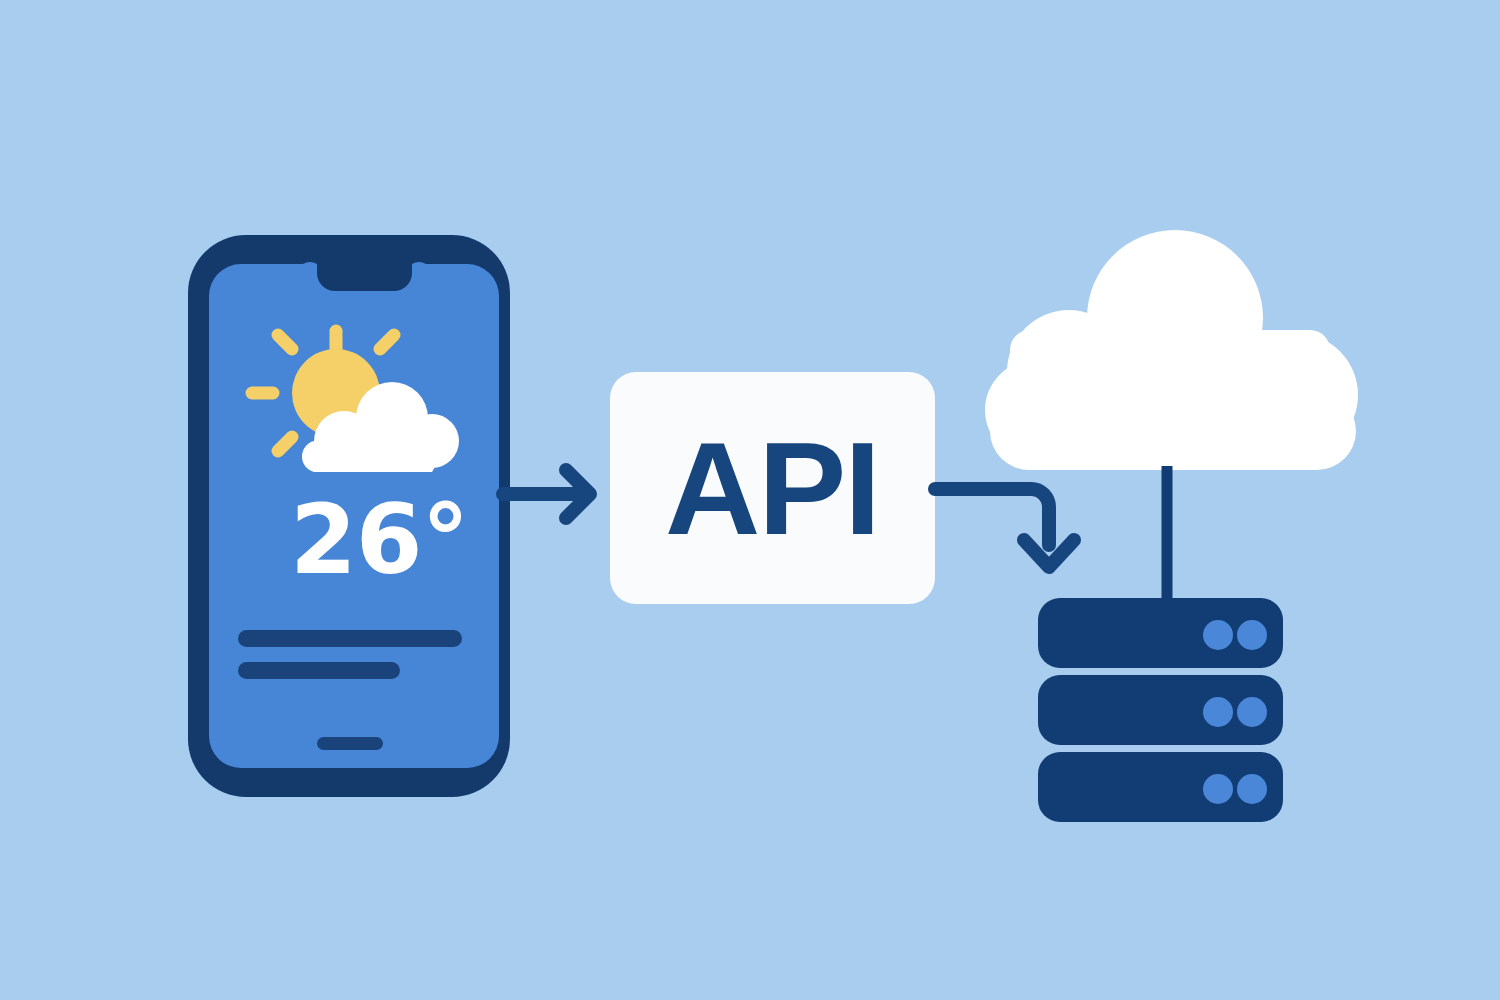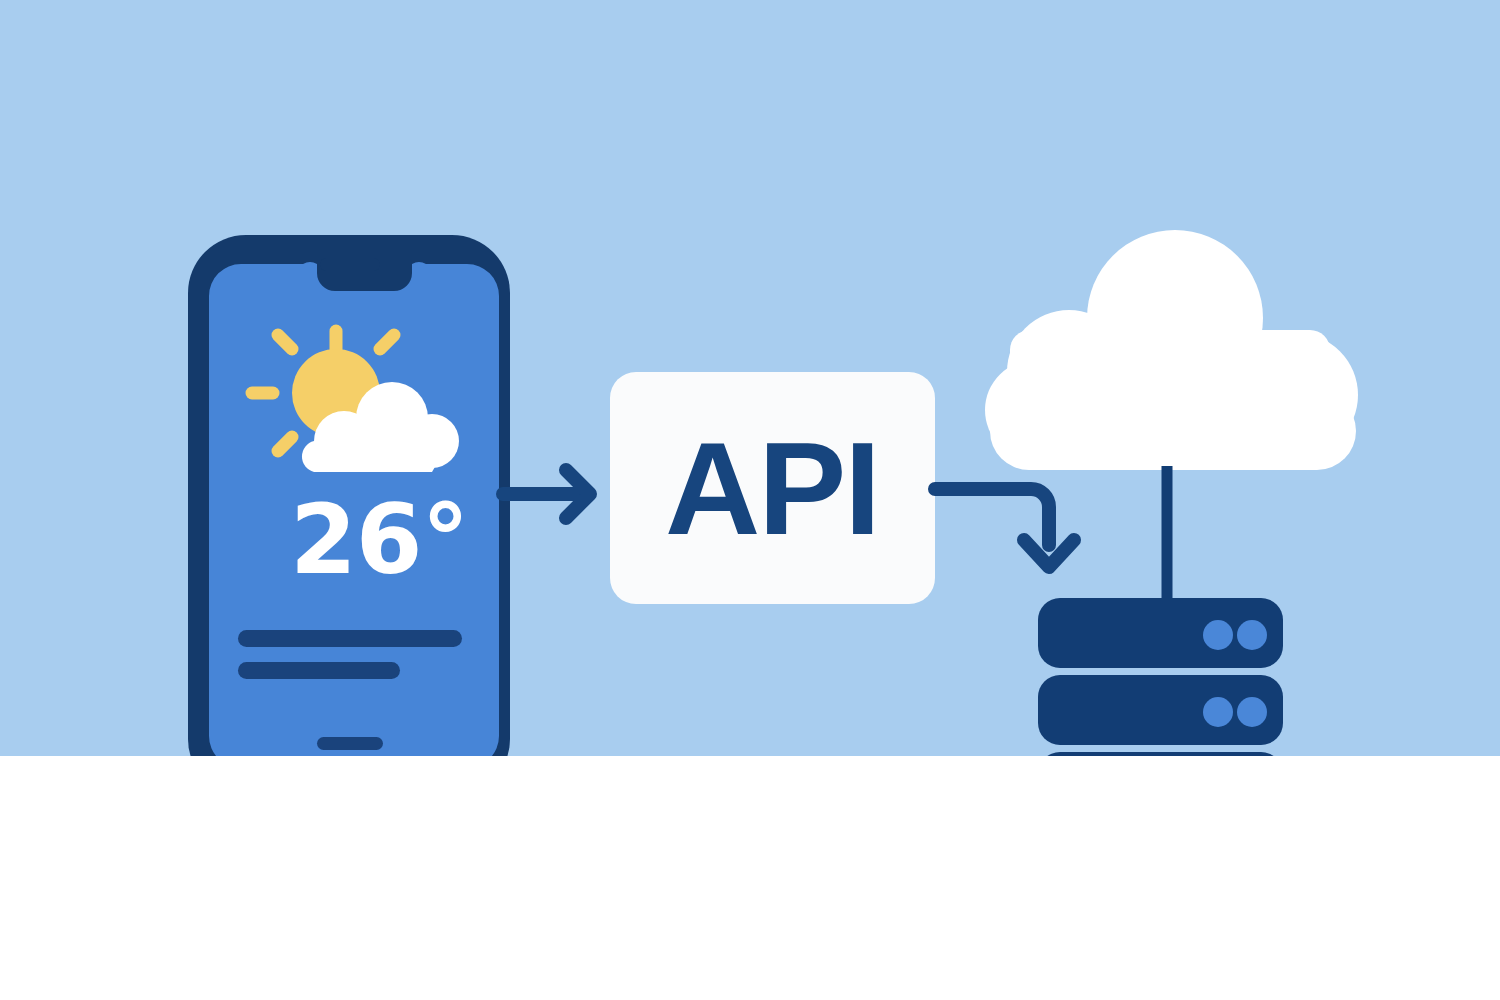--- a/index.html
+++ b/index.html
@@ -4,21 +4,21 @@
 <title>API Data Flow Diagram</title>
 <style>
   html, body {
     margin: 0;
     padding: 0;
     background: #ffffff;
   }
   #stage {
     position: relative;
     width: 1500px;
-    height: 756px;
+    height: 1000px;
     overflow: hidden;
     font-family: "Liberation Sans", "DejaVu Sans", sans-serif;
   }
   #bg {
     position: absolute;
     inset: 0;
     background: #a8cdef;
   }
   #scene {
     position: absolute;

